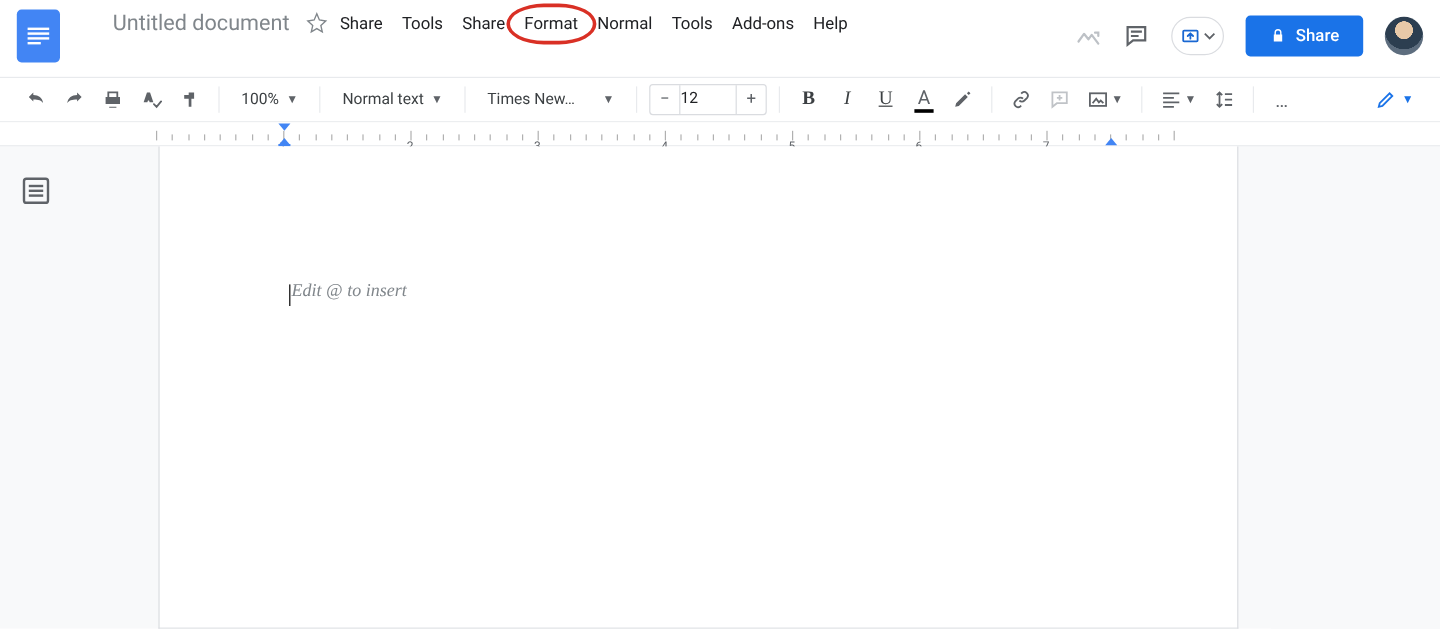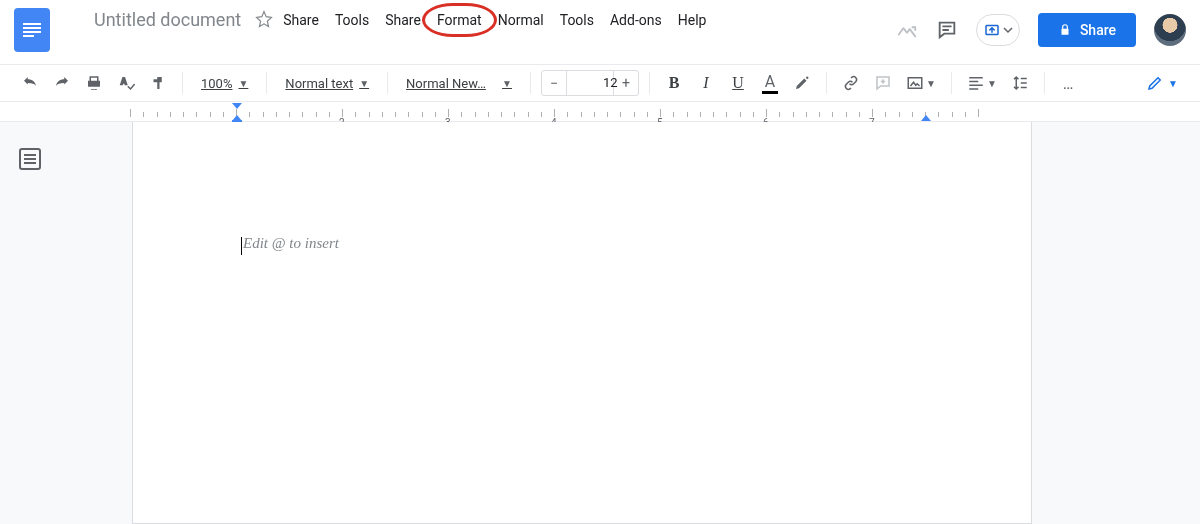--- a/index.html
+++ b/index.html
@@ -31,26 +31,26 @@
     .present-pill { display: flex; align-items: center; gap: 2px; border: 1px solid #dadce0; border-radius: 18px; padding: 6px 6px; }
     .present-pill .arrow { color: #1967d2; }
     .present-pill .caret { color: #5f6368; }
     .share-btn { background: #1a73e8; color: #ffffff; font-size: 14px; font-weight: 500; display: flex; align-items: center; gap: 8px; padding: 9px 20px; border-radius: 4px; cursor: pointer; }
     .avatar { width: 32px; height: 32px; border-radius: 50%; background: radial-gradient(circle at 50% 35%, #e8c9a8 0 28%, #2c3e50 29% 60%, #5d6d7e 61% 100%); }
 
     
     .toolbar { display: flex; align-items: center; height: 38px; border-top: 1px solid #e8eaed; border-bottom: 1px solid #e8eaed; padding: 0 16px; gap: 4px; }
     .tb { width: 28px; height: 28px; display: flex; align-items: center; justify-content: center; color: #5f6368; border-radius: 3px; cursor: pointer; }
     .sep { width: 1px; height: 22px; background: #e8eaed; margin: 0 6px; }
-    .tb-text { font-size: 13px; color: #3c4043; display: flex; align-items: center; gap: 6px; padding: 0 8px; height: 28px; cursor: pointer; text-decoration: underline; }
+    .tb-text { font-size: 13px; color: #3c4043; display: flex; align-items: center; gap: 6px; padding: 0 8px; height: 28px; cursor: pointer; }
     .caret-sm { font-size: 10px; color: #5f6368; }
     .fontbox { font-size: 13px; color: #3c4043; width: 90px; overflow: hidden; text-overflow: ellipsis; white-space: nowrap; }
     .sizebox { display: flex; align-items: center; border: 1px solid #dadce0; border-radius: 3px; height: 26px; }
     .size-btn { width: 24px; text-align: center; cursor: pointer; color: #5f6368; font-size: 14px; }
-    .size-val { width: 48px; text-align: left; font-size: 13px; border-left: 1px solid #dadce0; border-right: 1px solid #dadce0; height: 100%; line-height: 24px; padding-left: 36px; }
+    .size-val { width: 48px; text-align: left; font-size: 13px; border-left: 1px solid #dadce0; border-right: 1px solid #dadce0; height: 100%; line-height: 24px; }
     .bold { font-weight: 700; font-family: Georgia, serif; color: #3c4043; }
     .ital { font-style: italic; font-family: Georgia, serif; color: #3c4043; }
     .und { text-decoration: underline; font-family: Georgia, serif; color: #3c4043; }
     .textcolor { display:flex; flex-direction:column; align-items:center; }
     .textcolor .ul { width: 16px; height: 3px; background: #000; }
     .more-dots { letter-spacing: 2px; }
     .edit-pill { margin-left: auto; display: flex; align-items: center; gap: 4px; color: #1a73e8; padding: 4px 6px; cursor:pointer; }
 
     
     .ruler { height: 20px; position: relative; background: #fff; border-bottom: 1px solid #e8eaed; }
@@ -175,21 +175,21 @@
     <span>100%</span>
     <span class="caret-sm">▼</span>
   </div>
   <div class="sep"></div>
   <div class="tb-text">
     <span>Normal text</span>
     <span class="caret-sm">▼</span>
   </div>
   <div class="sep"></div>
   <div class="tb-text">
-    <span class="fontbox">Normal New…</span>
+    <span class="fontbox">Times New…</span>
     <span class="caret-sm">▼</span>
   </div>
   <div class="sep"></div>
   <div class="sizebox">
     <div class="size-btn">−</div>
     <div class="size-val">12</div>
     <div class="size-btn">+</div>
   </div>
   <div class="sep"></div>
   <div class="tb bold">B</div>

